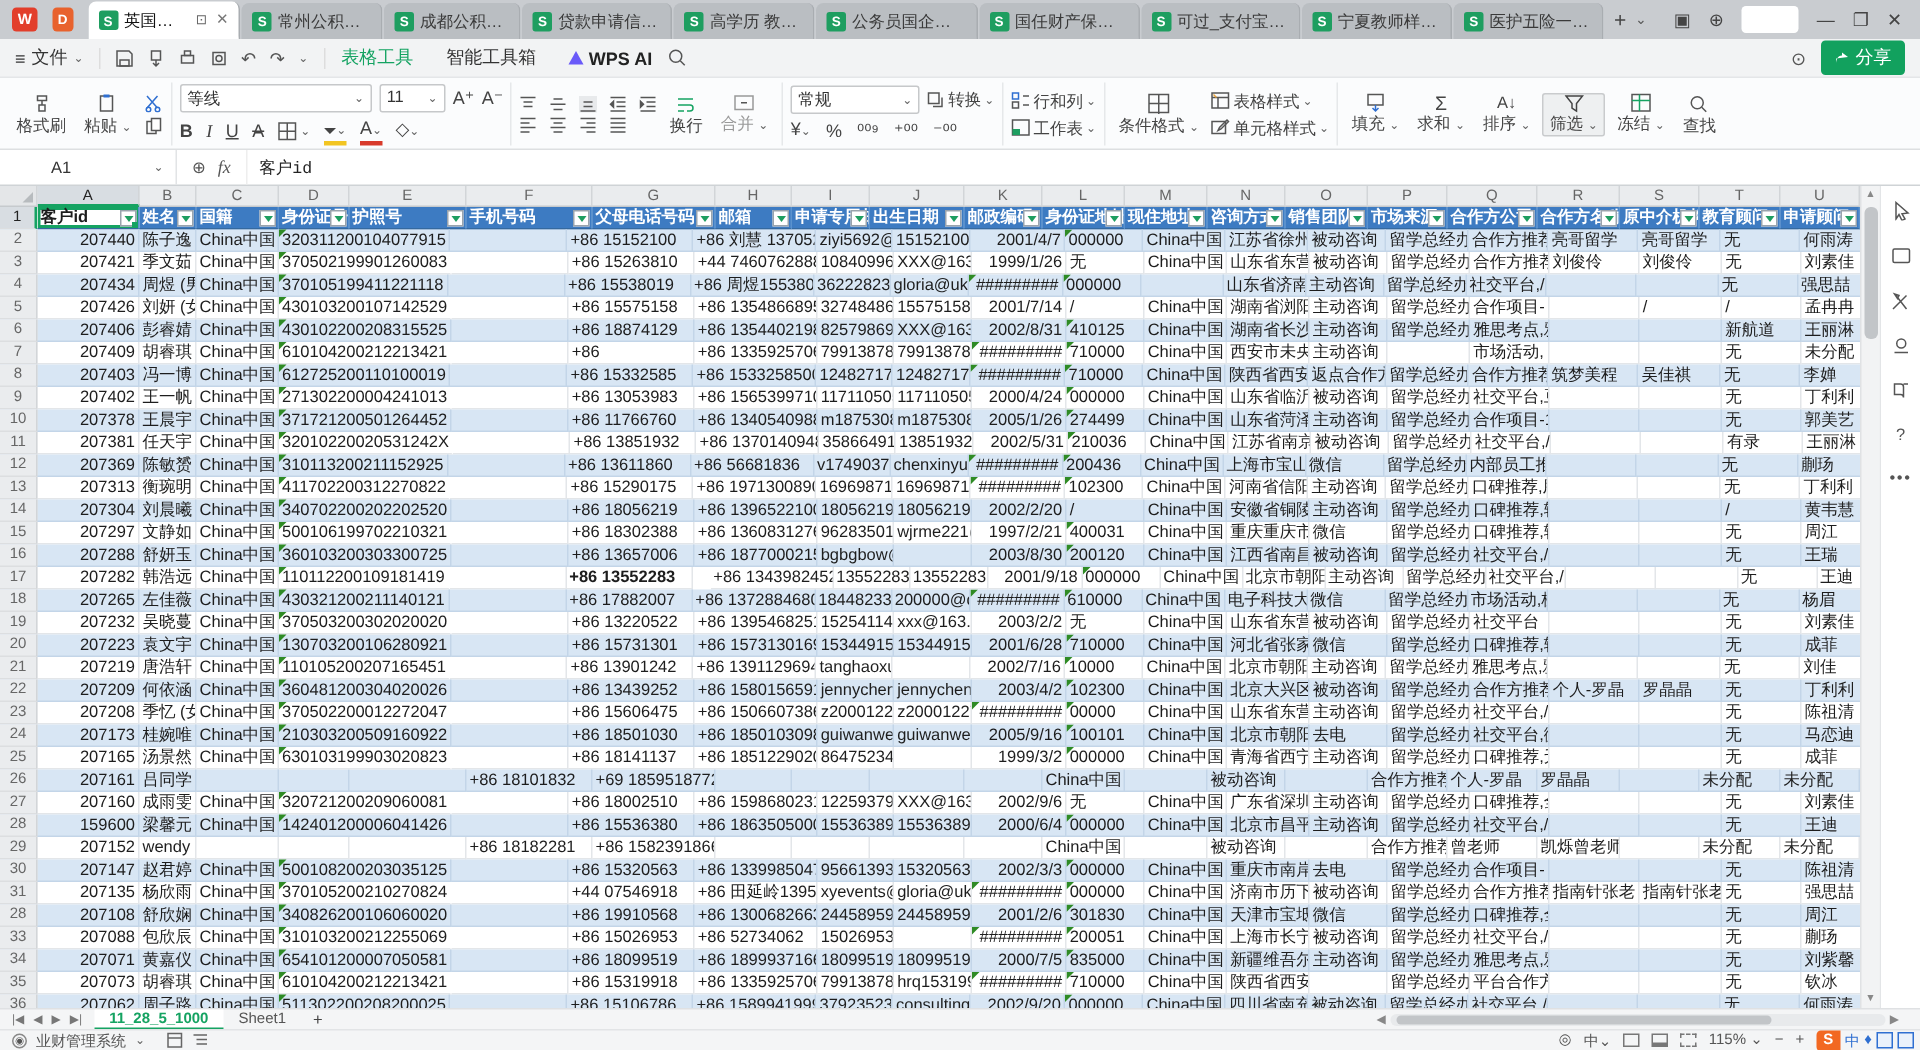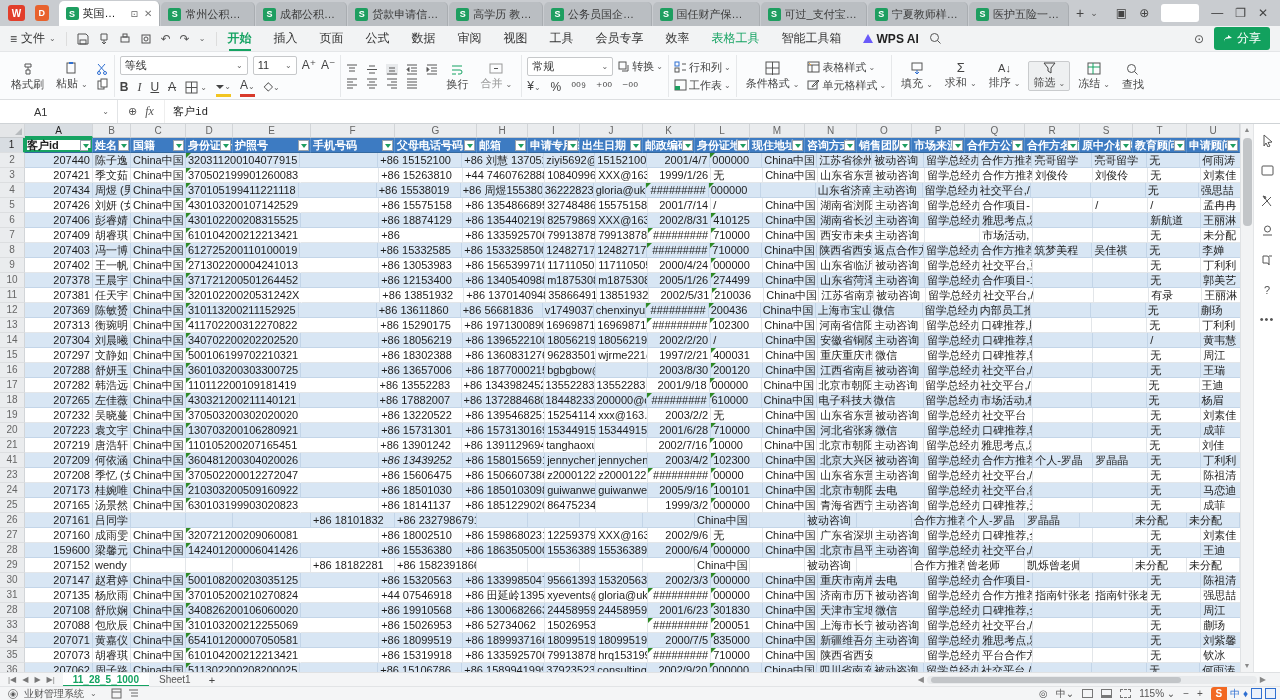--- a/index.html
+++ b/index.html
@@ -191,32 +191,20 @@
           <rect x="4" y="1" width="4" height="3" fill="none" stroke="#555"></rect>
         </svg>
       <svg width="12" height="12" viewBox="0 0 12 12">
           <rect x="2" y="2" width="8" height="8" fill="none" stroke="#555"></rect>
           <circle cx="6" cy="6" r="2" fill="none" stroke="#555"></circle>
         </svg>
       <span>↶</span>
       <span>↷</span>
       <span class="caret">⌄</span>
     </div>
-    <div class="menu-items" style="display:flex;">
-        <div class="menu-item active">开始</div>
-        <div class="menu-item">插入</div>
-        <div class="menu-item">页面</div>
-        <div class="menu-item">公式</div>
-        <div class="menu-item">数据</div>
-        <div class="menu-item">审阅</div>
-        <div class="menu-item">视图</div>
-        <div class="menu-item">工具</div>
-        <div class="menu-item">会员专享</div>
-        <div class="menu-item">效率</div>
-      </div>
     <div class="menu-item ctx">表格工具</div>
     <div class="menu-item">智能工具箱</div>
     <div class="wpsai">
       <span class="ai-tri"></span>
       <span>WPS AI</span>
     </div>
     <svg width="13" height="13" viewBox="0 0 13 13">
         <circle cx="5.5" cy="5.5" r="4" fill="none" stroke="#555"></circle>
         <path d="M8.5 8.5l3 3" stroke="#555"></path>
       </svg>
@@ -704,21 +692,21 @@
             <div class="cell" style="flex: 0 0 53px;">无</div>
             <div class="cell" style="flex: 0 0 54px;">丁利利</div>
           </div>
           <div class="grow band">
             <div class="gut">10</div>
             <div class="cell num" style="flex: 0 0 68px;">207378</div>
             <div class="cell" style="flex: 0 0 38px;">王晨宇 (男)</div>
             <div class="cell" style="flex: 0 0 55px;">China中国</div>
             <div class="cell ovf tri" style="flex: 0 0 47px;">371721200501264452</div>
             <div class="cell" style="flex: 0 0 78px;"></div>
-            <div class="cell" style="flex: 0 0 84px;">+86 12153400</div>
+            <div class="cell" style="flex: 0 0 84px;">+86 11766760</div>
             <div class="cell" style="flex: 0 0 82px;">+86 1340540988</div>
             <div class="cell" style="flex: 0 0 51px;">m1875308</div>
             <div class="cell" style="flex: 0 0 52px;">m1875308</div>
             <div class="cell num" style="flex: 0 0 63px;">2005/1/26</div>
             <div class="cell tri" style="flex: 0 0 52px;">274499</div>
             <div class="cell" style="flex: 0 0 55px;">China中国</div>
             <div class="cell" style="flex: 0 0 55px;">山东省菏泽</div>
             <div class="cell" style="flex: 0 0 52px;">主动咨询</div>
             <div class="cell" style="flex: 0 0 55px;">留学总经办</div>
             <div class="cell" style="flex: 0 0 53px;">合作项目-1</div>
@@ -865,22 +853,22 @@
             <div class="cell" style="flex: 0 0 53px;">无</div>
             <div class="cell" style="flex: 0 0 54px;">王瑞</div>
           </div>
           <div class="grow">
             <div class="gut">17</div>
             <div class="cell num" style="flex: 0 0 68px;">207282</div>
             <div class="cell" style="flex: 0 0 38px;">韩浩远 (男)</div>
             <div class="cell" style="flex: 0 0 55px;">China中国</div>
             <div class="cell ovf tri" style="flex: 0 0 47px;">110112200109181419</div>
             <div class="cell" style="flex: 0 0 78px;"></div>
-            <div class="cell" style="flex: 0 0 84px;">+86 13552283</div>
-            <div class="cell" style="flex: 0 0 82px;">+86 1343982452</div>
+            <div class="cell" style="flex: 0 0 84px; font-weight: bold;">+86 13552283</div>
+            <div class="cell" style="flex: 0 0 82px; margin-left: 12px;">+86 1343982452</div>
             <div class="cell" style="flex: 0 0 51px;">135522836</div>
             <div class="cell" style="flex: 0 0 52px;">135522836</div>
             <div class="cell num" style="flex: 0 0 63px;">2001/9/18</div>
             <div class="cell tri" style="flex: 0 0 52px;">000000</div>
             <div class="cell" style="flex: 0 0 55px;">China中国</div>
             <div class="cell" style="flex: 0 0 55px;">北京市朝阳</div>
             <div class="cell" style="flex: 0 0 52px;">主动咨询</div>
             <div class="cell" style="flex: 0 0 55px;">留学总经办</div>
             <div class="cell" style="flex: 0 0 53px;">社交平台,/</div>
             <div class="cell" style="flex: 0 0 60px;"></div>
@@ -974,27 +962,27 @@
             <div class="cell" style="flex: 0 0 55px;">北京市朝阳</div>
             <div class="cell" style="flex: 0 0 52px;">主动咨询</div>
             <div class="cell" style="flex: 0 0 55px;">留学总经办</div>
             <div class="cell" style="flex: 0 0 53px;">雅思考点,雅</div>
             <div class="cell" style="flex: 0 0 60px;"></div>
             <div class="cell" style="flex: 0 0 55px;"></div>
             <div class="cell" style="flex: 0 0 53px;">无</div>
             <div class="cell" style="flex: 0 0 54px;">刘佳</div>
           </div>
           <div class="grow band">
-            <div class="gut">41</div>
+            <div class="gut">22</div>
             <div class="cell num" style="flex: 0 0 68px;">207209</div>
             <div class="cell" style="flex: 0 0 38px;">何依涵 (女)</div>
             <div class="cell" style="flex: 0 0 55px;">China中国</div>
             <div class="cell ovf tri" style="flex: 0 0 47px;">360481200304020026</div>
             <div class="cell" style="flex: 0 0 78px;"></div>
-            <div class="cell" style="flex: 0 0 84px; font-style: italic;">+86 13439252</div>
+            <div class="cell" style="flex: 0 0 84px;">+86 13439252</div>
             <div class="cell" style="flex: 0 0 82px;">+86 1580156591</div>
             <div class="cell" style="flex: 0 0 51px;">jennychen7</div>
             <div class="cell" style="flex: 0 0 52px;">jennychen7</div>
             <div class="cell num" style="flex: 0 0 63px;">2003/4/2</div>
             <div class="cell tri" style="flex: 0 0 52px;">102300</div>
             <div class="cell" style="flex: 0 0 55px;">China中国</div>
             <div class="cell" style="flex: 0 0 55px;">北京大兴区</div>
             <div class="cell" style="flex: 0 0 52px;">被动咨询</div>
             <div class="cell" style="flex: 0 0 55px;">留学总经办</div>
             <div class="cell" style="flex: 0 0 53px;">合作方推荐</div>
@@ -1073,21 +1061,21 @@
             <div class="cell" style="flex: 0 0 54px;">成菲</div>
           </div>
           <div class="grow band">
             <div class="gut">26</div>
             <div class="cell num" style="flex: 0 0 68px;">207161</div>
             <div class="cell" style="flex: 0 0 38px;">吕同学</div>
             <div class="cell" style="flex: 0 0 55px;"></div>
             <div class="cell" style="flex: 0 0 47px;"></div>
             <div class="cell" style="flex: 0 0 78px;"></div>
             <div class="cell" style="flex: 0 0 84px;">+86 18101832</div>
-            <div class="cell" style="flex: 0 0 82px;">+86 2327986791</div>
+            <div class="cell" style="flex: 0 0 82px;">+69 1859518772</div>
             <div class="cell" style="flex: 0 0 51px;"></div>
             <div class="cell" style="flex: 0 0 52px;"></div>
             <div class="cell num" style="flex: 0 0 63px;"></div>
             <div class="cell" style="flex: 0 0 52px;"></div>
             <div class="cell" style="flex: 0 0 55px;">China中国</div>
             <div class="cell" style="flex: 0 0 55px;"></div>
             <div class="cell" style="flex: 0 0 52px;">被动咨询</div>
             <div class="cell" style="flex: 0 0 55px;"></div>
             <div class="cell" style="flex: 0 0 53px;">合作方推荐</div>
             <div class="cell" style="flex: 0 0 60px;">个人-罗晶</div>
@@ -1216,21 +1204,21 @@
             <div class="gut">28</div>
             <div class="cell num" style="flex: 0 0 68px;">207108</div>
             <div class="cell" style="flex: 0 0 38px;">舒欣娴 (女)</div>
             <div class="cell" style="flex: 0 0 55px;">China中国</div>
             <div class="cell ovf tri" style="flex: 0 0 47px;">340826200106060020</div>
             <div class="cell" style="flex: 0 0 78px;"></div>
             <div class="cell" style="flex: 0 0 84px;">+86 19910568</div>
             <div class="cell" style="flex: 0 0 82px;">+86 1300682663</div>
             <div class="cell" style="flex: 0 0 51px;">244589596</div>
             <div class="cell" style="flex: 0 0 52px;">244589596</div>
-            <div class="cell num" style="flex: 0 0 63px;">2001/6/23</div>
+            <div class="cell num" style="flex: 0 0 63px;">2001/2/6</div>
             <div class="cell tri" style="flex: 0 0 52px;">301830</div>
             <div class="cell" style="flex: 0 0 55px;">China中国</div>
             <div class="cell" style="flex: 0 0 55px;">天津市宝坻</div>
             <div class="cell" style="flex: 0 0 52px;">微信</div>
             <div class="cell" style="flex: 0 0 55px;">留学总经办</div>
             <div class="cell" style="flex: 0 0 53px;">口碑推荐,全</div>
             <div class="cell" style="flex: 0 0 60px;"></div>
             <div class="cell" style="flex: 0 0 55px;"></div>
             <div class="cell" style="flex: 0 0 53px;">无</div>
             <div class="cell" style="flex: 0 0 54px;">周江</div>

